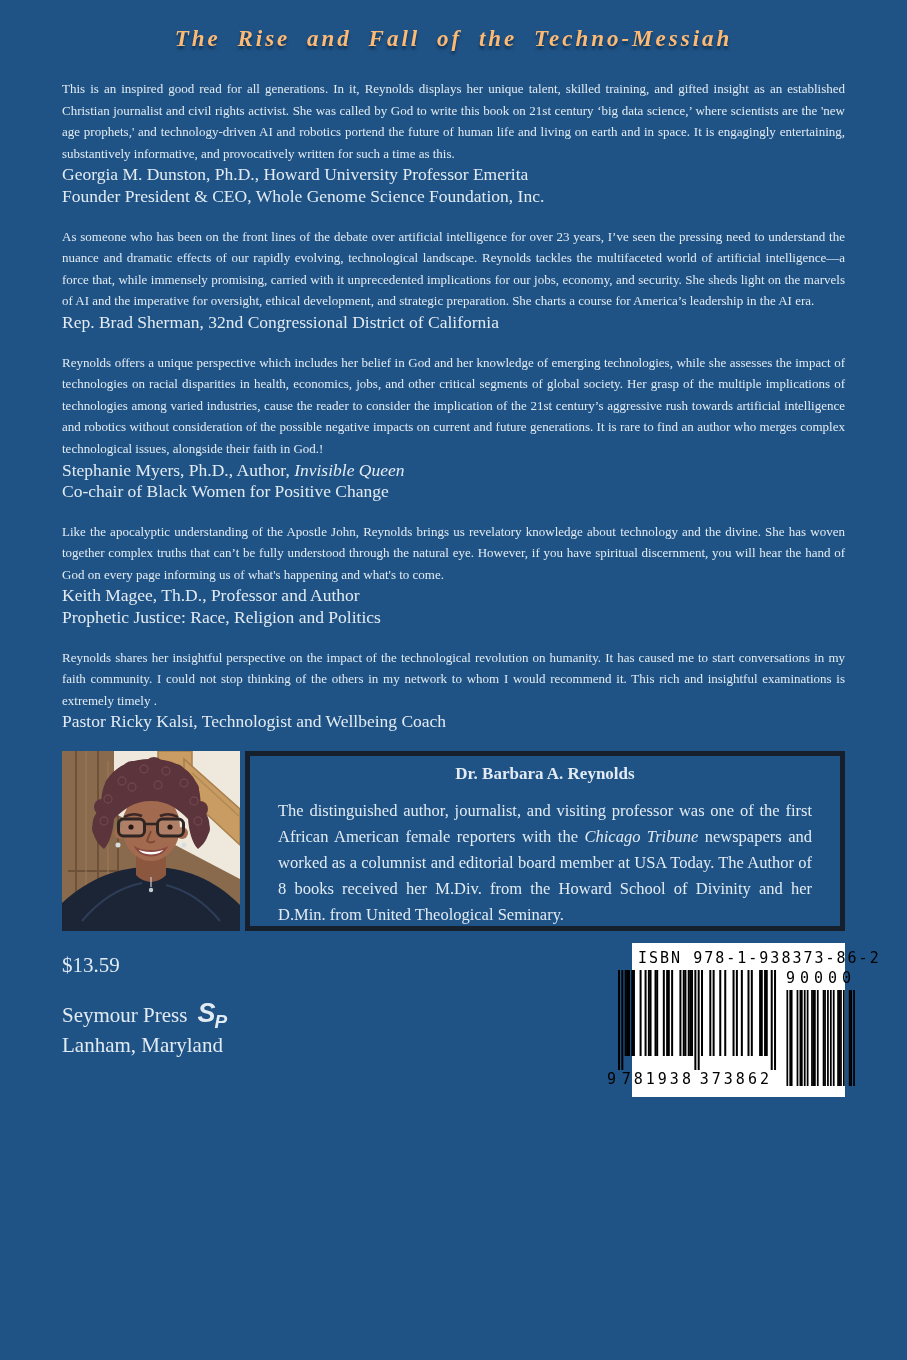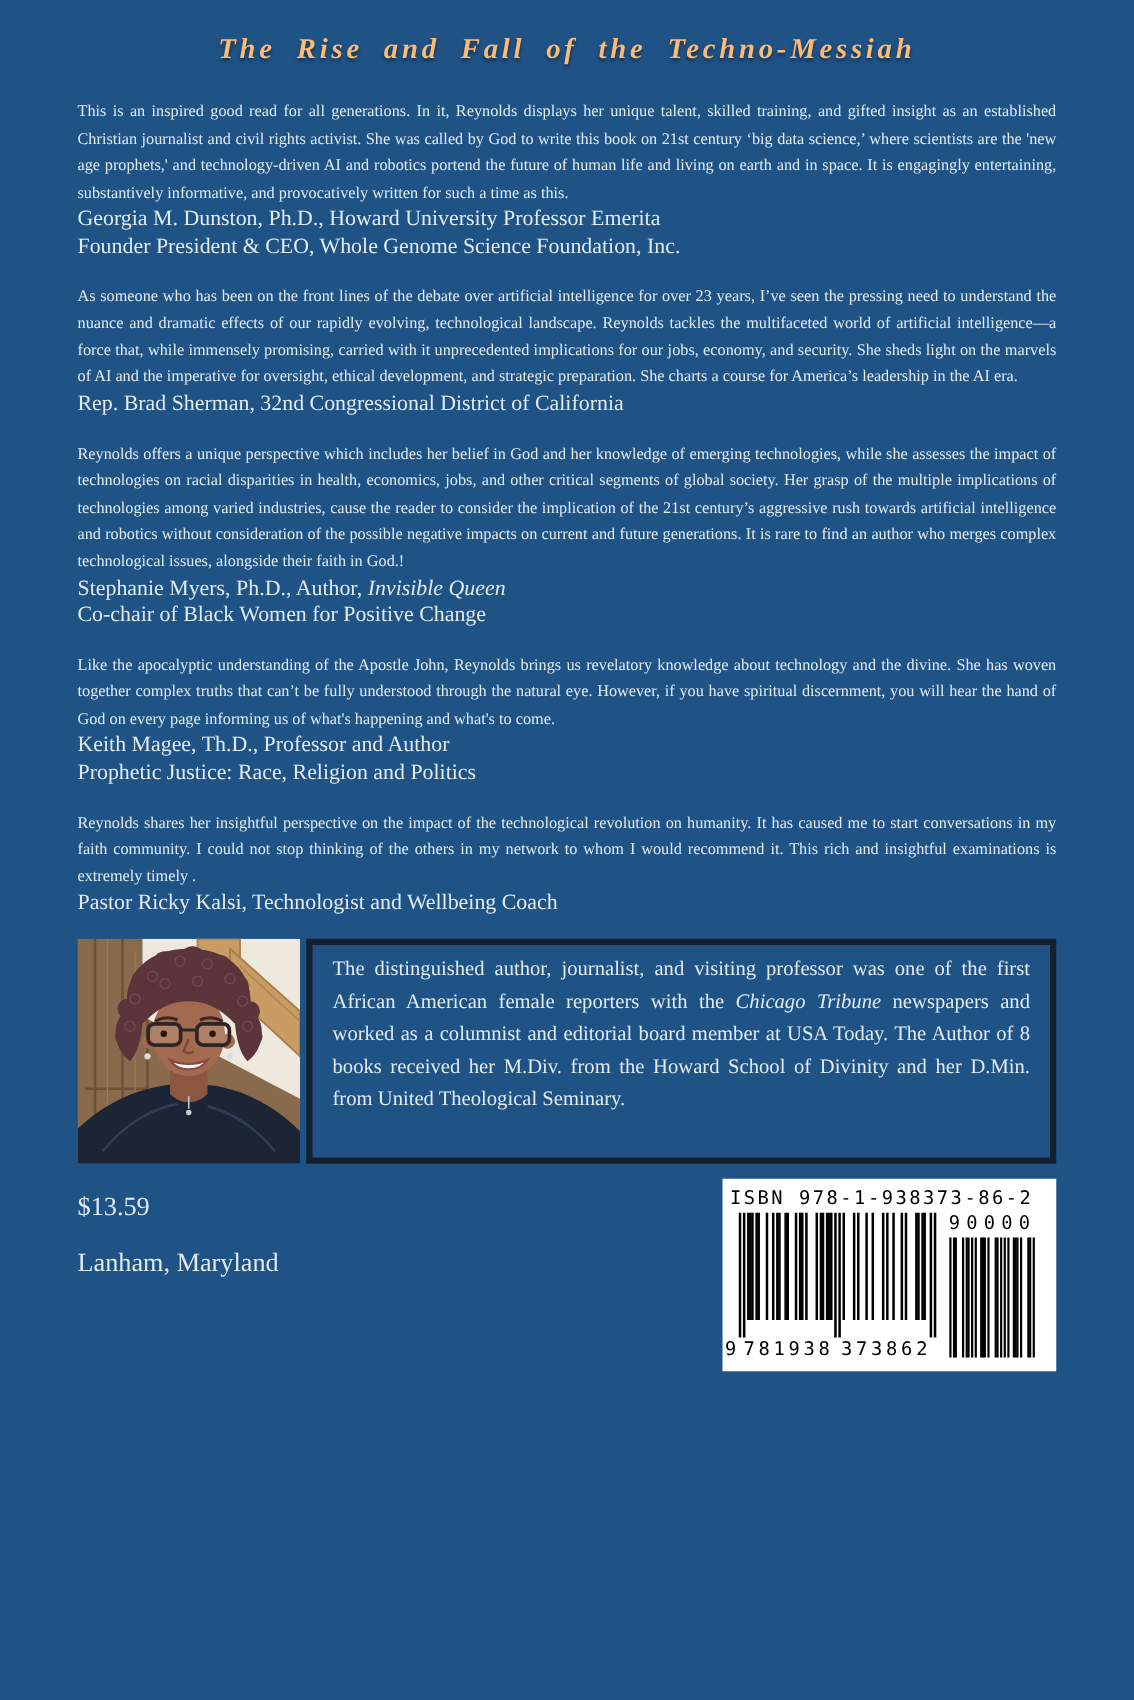--- a/index.html
+++ b/index.html
@@ -58,21 +58,21 @@
     text-align:center;
     font-weight:bold;
     font-size:17px;
     line-height:24px;
     margin:0;
   }
   .bio-text{
     font-size:16.5px;
     line-height:26px;
     text-align:justify;
-    margin:0;
+    margin:12px;
   }
 
   .footer{
     display:flex;
     justify-content:space-between;
     margin-top:12px;
   }
   .footer-left{padding-top:10px;}
   .price{font-size:21px;margin:0 0 20px 0;}
   .publisher-line{font-size:21px;margin:0;white-space:nowrap;}
@@ -80,21 +80,21 @@
     font-family:"Liberation Sans", sans-serif;
     font-style:italic;
     font-weight:bold;
     margin-left:10px;
   }
   .logo-s{font-size:27px;}
   .logo-p{font-size:19px;position:relative;top:6px;left:-1px;}
   .location{font-size:21px;margin:4px 0 0 0;}
 
   .barcode-box{
-    width:267px;
+    width:213px;
     height:154px;
     box-sizing:border-box;
     background:#ffffff;
     padding:5px 20px 3px 6px;
   }
   .isbn-label{
     font-family:"DejaVu Sans Mono", monospace;
     font-size:15px;
     letter-spacing:2px;
     color:#000;
@@ -206,27 +206,29 @@
         <line x1="82.5" y1="73" x2="95.5" y2="73" stroke="#2f2624" stroke-width="2.5"></line>
         <circle cx="69" cy="76" r="2.6" fill="#271713"></circle>
         <circle cx="108" cy="76" r="2.6" fill="#271713"></circle>
         <path d="M89,80 q-3,7 -4,10 q4,3 8,0" stroke="#7e4a34" stroke-width="2" fill="none"></path>
         <path d="M74,97 C80,107 98,107 104,97 C96,101 82,101 74,97 Z" fill="#ffffff" stroke="#8a4a40" stroke-width="1.8"></path>
         <line x1="89" y1="126" x2="89" y2="136" stroke="#c8ccd2" stroke-width="1.2"></line>
         <circle cx="89" cy="139" r="2.2" fill="#c8ccd2"></circle>
       </svg>
     </div>
     <div class="bio-box">
+      <p class="bio-heading">Dr. Barbara A. Reynolds</p>
       <p class="bio-text"><span>The distinguished author, journalist, and visiting professor was one of the first African American female reporters with the </span><span class="it">Chicago Tribune</span><span> newspapers and worked as a columnist and editorial board member at USA Today. The Author of 8 books received her M.Div. from the Howard School of Divinity and her D.Min. from United Theological Seminary.</span></p>
     </div>
   </div>
 
   <div class="footer">
     <div class="footer-left">
       <p class="price">$13.59</p>
+      <p class="publisher-line"><span>Seymour Press</span><span class="logo"><span class="logo-s">S</span><span class="logo-p">P</span></span></p>
       <p class="location">Lanham, Maryland</p>
     </div>
     <div class="barcode-box">
       <p class="isbn-label">ISBN 978-1-938373-86-2</p>
       <div class="bars-row">
         <div><svg width="171" height="118">
               <rect x="11.00" y="0" width="2.01" height="100"></rect>
               <rect x="14.32" y="0" width="2.01" height="100"></rect>
               <rect x="17.64" y="0" width="2.01" height="86"></rect>
               <rect x="19.30" y="0" width="2.01" height="86"></rect>

